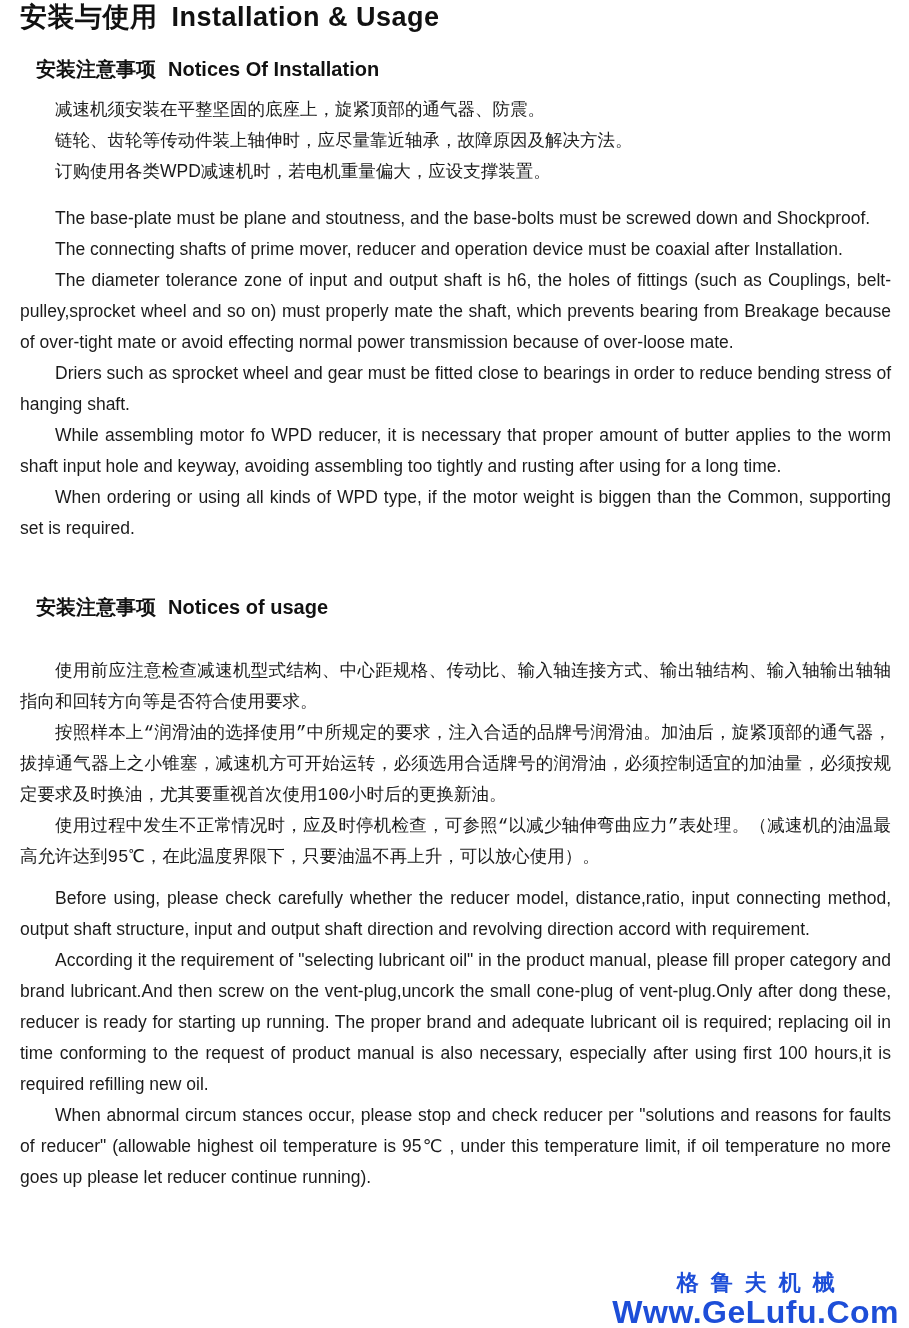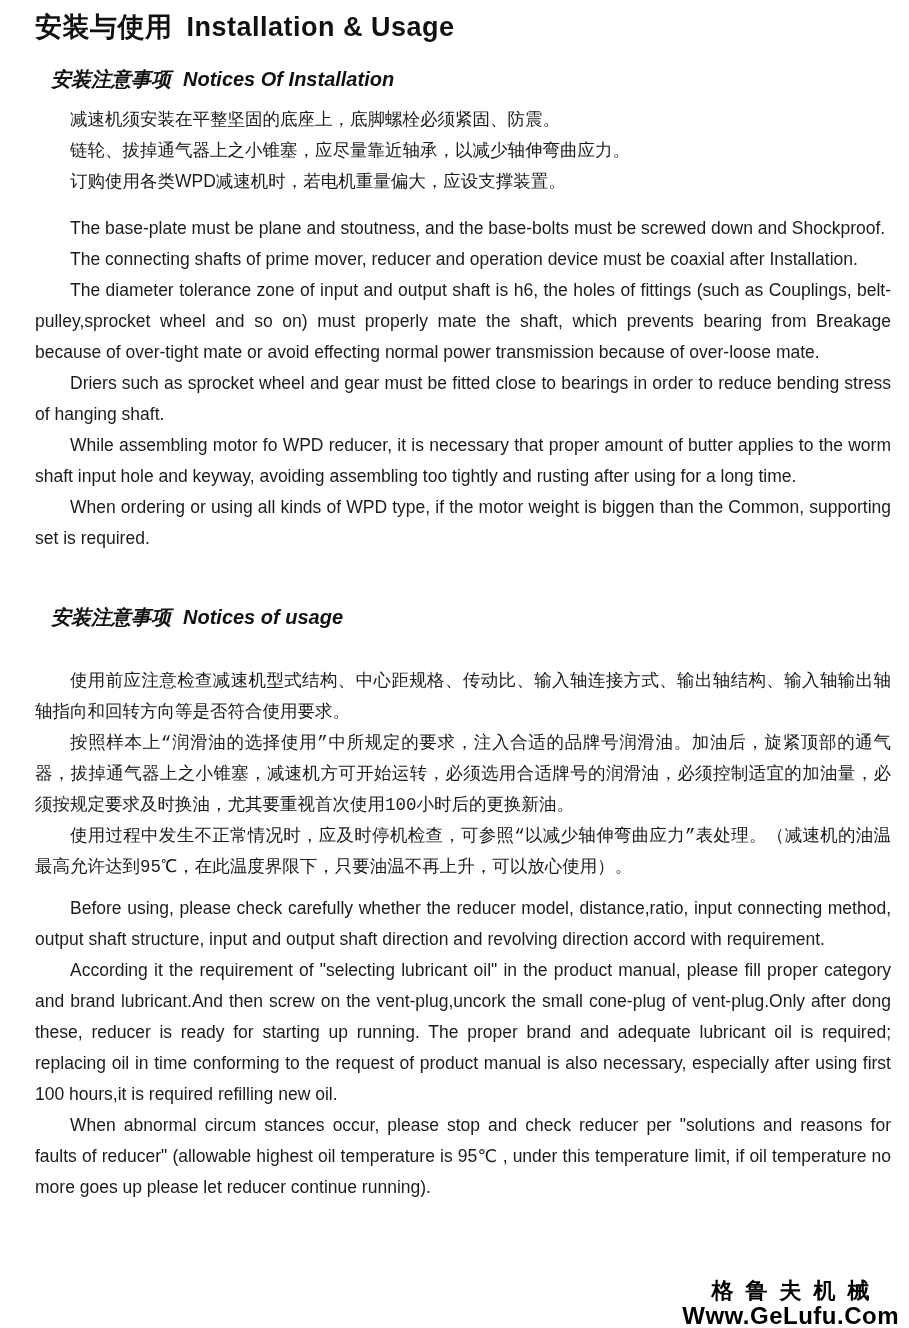--- a/index.html
+++ b/index.html
@@ -4,37 +4,36 @@
 <style>
   html,body{margin:0;padding:0;}
   body{
     width:909px;height:1328px;
     background:#ffffff;
     color:#141414;
     font-family:"Liberation Sans","DejaVu Sans",sans-serif;
     position:relative;
     overflow:hidden;
   }
-  .page{padding:10px 18px 0 20px;margin-left:15px;}
+  .page{padding:0 18px 0 20px;}
   .doc-title{
     margin:0;
     font-size:27px;
     line-height:34px;
     font-weight:bold;
     letter-spacing:0.5px;
     color:#111;
   }
   .doc-title .en{margin-left:14px;}
   .section-heading{
     margin:22px 0 0 16px;
     font-size:20px;
     line-height:26px;
     font-weight:bold;
     color:#111;
-    font-style:italic;
   }
   .section-heading .en{margin-left:12px;}
   .para-block{margin:0;}
   .para-block p{
     margin:0;
     font-size:17.5px;
     line-height:31px;
     text-indent:2em;
     text-align:justify;
     color:#1b1b1b;
@@ -55,37 +54,37 @@
   }
   .watermark .brand-zh{
     display:block;
     font-size:22px;
     letter-spacing:12px;
     margin-right:-12px; 
     margin-bottom:2px;
   }
   .watermark .brand-url{
     display:block;
-    font-size:24px;
+    font-size:32px;
     letter-spacing:0.5px;
   }
 </style>
 </head>
 <body>
 
 <div class="page">
 
   <h1 class="doc-title"><span class="zh">安装与使用</span><span class="en">Installation &amp; Usage</span></h1>
 
   <div class="section section-installation">
     <h2 class="section-heading"><span class="zh">安装注意事项</span><span class="en">Notices Of Installation</span></h2>
 
     <div class="para-block zh-block">
-      <p>减速机须安装在平整坚固的底座上，底脚螺栓必须紧固、防震。</p>
-      <p>链轮、拔掉通气器上之小锥塞，应尽量靠近轴承，以减少轴伸弯曲应力。</p>
+      <p>减速机须安装在平整坚固的底座上，旋紧顶部的通气器、防震。</p>
+      <p>链轮、齿轮等传动件装上轴伸时，应尽量靠近轴承，故障原因及解决方法。</p>
       <p>订购使用各类WPD减速机时，若电机重量偏大，应设支撑装置。</p>
     </div>
 
     <div class="para-block en-block">
       <p>The base-plate must be plane and stoutness, and the base-bolts must be screwed down and Shockproof.</p>
       <p>The connecting shafts of prime mover, reducer and operation device must be coaxial after Installation.</p>
       <p>The diameter tolerance zone of input and output shaft is h6, the holes of fittings (such as Couplings, belt-pulley,sprocket wheel and so on) must properly mate the shaft, which prevents bearing from Breakage because of over-tight mate or avoid effecting normal power transmission because of over-loose mate.</p>
       <p>Driers such as sprocket wheel and gear must be fitted close to bearings in order to reduce bending stress of hanging shaft.</p>
       <p>While assembling motor fo WPD reducer, it is necessary that proper amount of butter applies to the worm shaft input hole and keyway, avoiding assembling too tightly and rusting after using for a long time.</p>
       <p>When ordering or using all kinds of WPD type, if the motor weight is biggen than the Common, supporting set is required.</p>
@@ -103,16 +102,16 @@
 
     <div class="para-block en-block">
       <p>Before using, please check carefully whether the reducer model, distance,ratio, input connecting method, output shaft structure, input and output shaft direction and revolving direction accord with requirement.</p>
       <p>According it the requirement of "selecting lubricant oil" in the product manual, please fill proper category and brand lubricant.And then screw on the vent-plug,uncork the small cone-plug of vent-plug.Only after dong these, reducer is ready for starting up running. The proper brand and adequate lubricant oil is required; replacing oil in time conforming to the request of product manual is also necessary, especially after using first 100 hours,it is required refilling new oil.</p>
       <p>When abnormal circum stances occur, please stop and check reducer per "solutions and reasons for faults of reducer" (allowable highest oil temperature is 95℃ , under this temperature limit, if oil temperature no more goes up please let reducer continue running).</p>
     </div>
   </div>
 
 </div>
 
-<div class="watermark" style="color: #000000;">
+<div class="watermark" style="color: #1d4ed8;">
   <span class="brand-zh">格鲁夫机械</span>
   <span class="brand-url">Www.GeLufu.Com</span>
 </div>
 
 </body></html>

